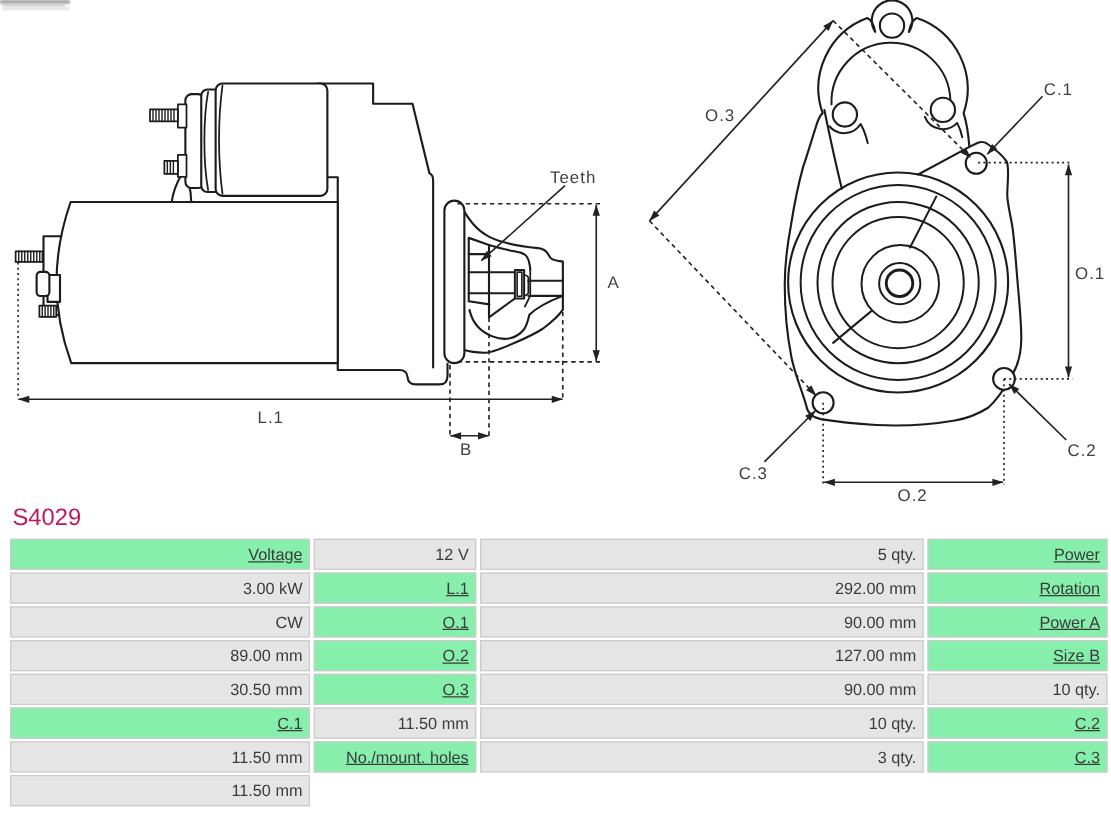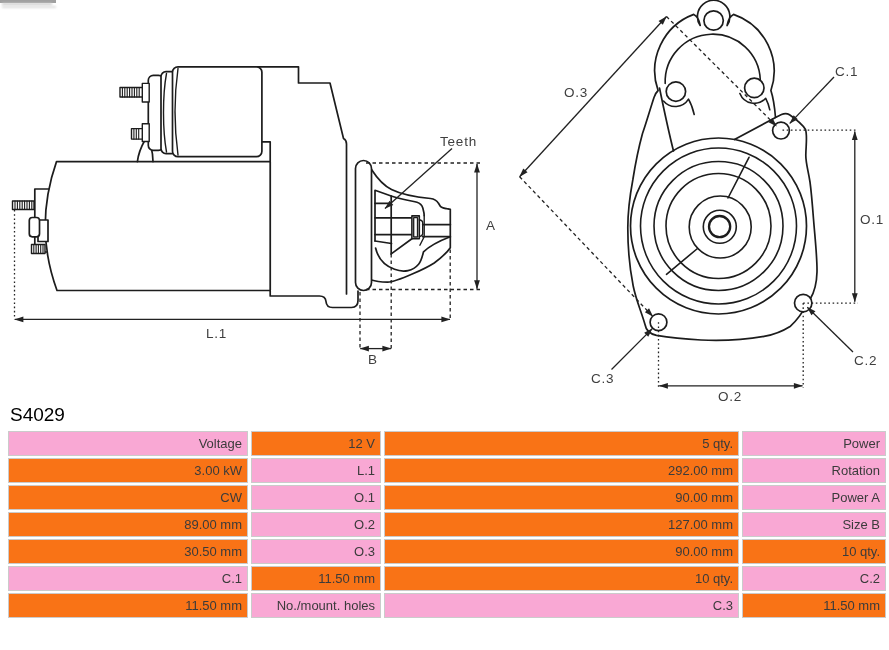--- a/index.html
+++ b/index.html
@@ -1,22 +1,22 @@
 <!DOCTYPE html>
 <html><head>
 <meta charset="utf-8">
 <style>
   html,body{margin:0;padding:0;background:#ffffff;width:889px;height:650px;overflow:hidden;}
   body{font-family:"Liberation Sans",sans-serif;position:relative;}
   #draw{position:absolute;left:0;top:0;}
-  #pn{position:absolute;left:10px;top:404px;font-size:19px;color:#000000;letter-spacing:0px;}
+  #pn{position:absolute;left:10px;top:404px;font-size:19px;color:#be185d;letter-spacing:0px;}
   #tbl{position:absolute;left:8px;top:431px;display:grid;grid-template-columns:240px 130px 355px 144px;grid-auto-rows:25px;gap:2px 3px;font-size:13px;color:#3b3b3b;}
   #tbl div{border:1px solid #cbcbcb;display:flex;align-items:center;justify-content:flex-end;padding-right:5px;box-sizing:border-box;white-space:nowrap;}
-  #tbl .g{background:#f9a8d4;}
-  #tbl .w{background:#f97316;}
+  #tbl .g{background:#86efac;text-decoration:underline;}
+  #tbl .w{background:#e5e5e5;}
 </style>
 </head>
 <body>
 <div style="position:absolute;left:0;top:0;width:56px;height:3px;background:#a0a0a0;filter:blur(0.7px);"></div>
 <div style="position:absolute;left:2px;top:3px;width:50px;height:2px;background:#c8c8c8;filter:blur(0.8px);"></div>
 <div style="position:absolute;left:2px;top:5.5px;width:54px;height:2px;background:#dedede;filter:blur(0.9px);"></div>
 <svg id="draw" width="889" height="424" viewBox="0 0 889 424">
   <defs>
     <marker id="mS" markerWidth="11" markerHeight="8" refX="0.9" refY="4" orient="auto" markerUnits="userSpaceOnUse">
       <path d="M0.5,4 L9.5,1.1 L9.5,6.9 Z" fill="#222"></path>
@@ -165,15 +165,16 @@
     <div class="w">30.50 mm</div>
     <div class="g">O.3</div>
     <div class="w">90.00 mm</div>
     <div class="w">10 qty.</div>
     <div class="g">C.1</div>
     <div class="w">11.50 mm</div>
     <div class="w">10 qty.</div>
     <div class="g">C.2</div>
     <div class="w">11.50 mm</div>
   <div class="g">No./mount. holes</div>
+    <div class="w">3 qty.</div>
     <div class="g">C.3</div>
     <div class="w">11.50 mm</div>
 </div>
 
 </body></html>

